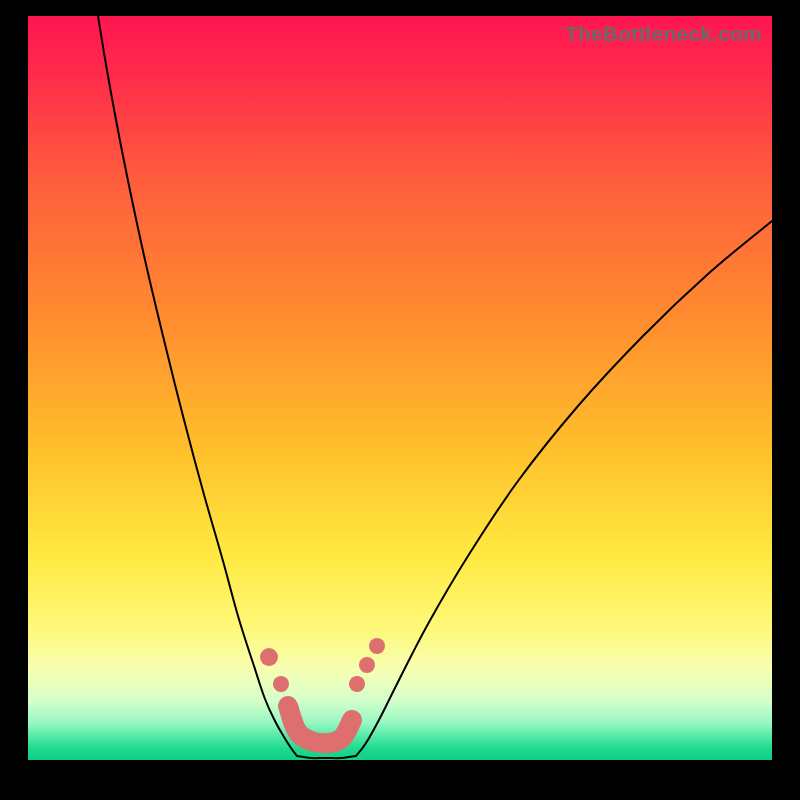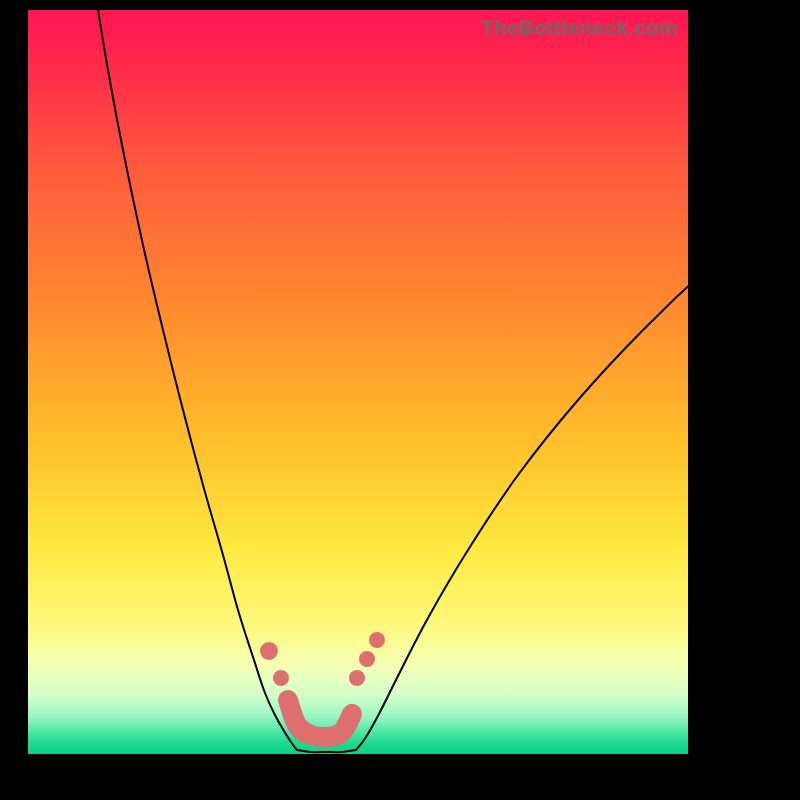--- a/index.html
+++ b/index.html
@@ -6,22 +6,22 @@
   html, body { width: 800px; height: 800px; overflow: hidden; background: #000; }
   .frame {
     position: relative;
     width: 800px;
     height: 800px;
     background: #000;
   }
   .plot-area {
     position: absolute;
     left: 28px;
-    top: 10px;
-    width: 660px;
+    top: 16px;
+    width: 744px;
     height: 744px;
     background: linear-gradient(to bottom,
       #ff1552 0%,
       #ff2b4a 8%,
       #ff5d3d 22%,
       #ff8a2f 40%,
       #ffbf2b 58%,
       #ffe83f 72%,
       #fff877 82%,
       #f6ffb3 88%,

